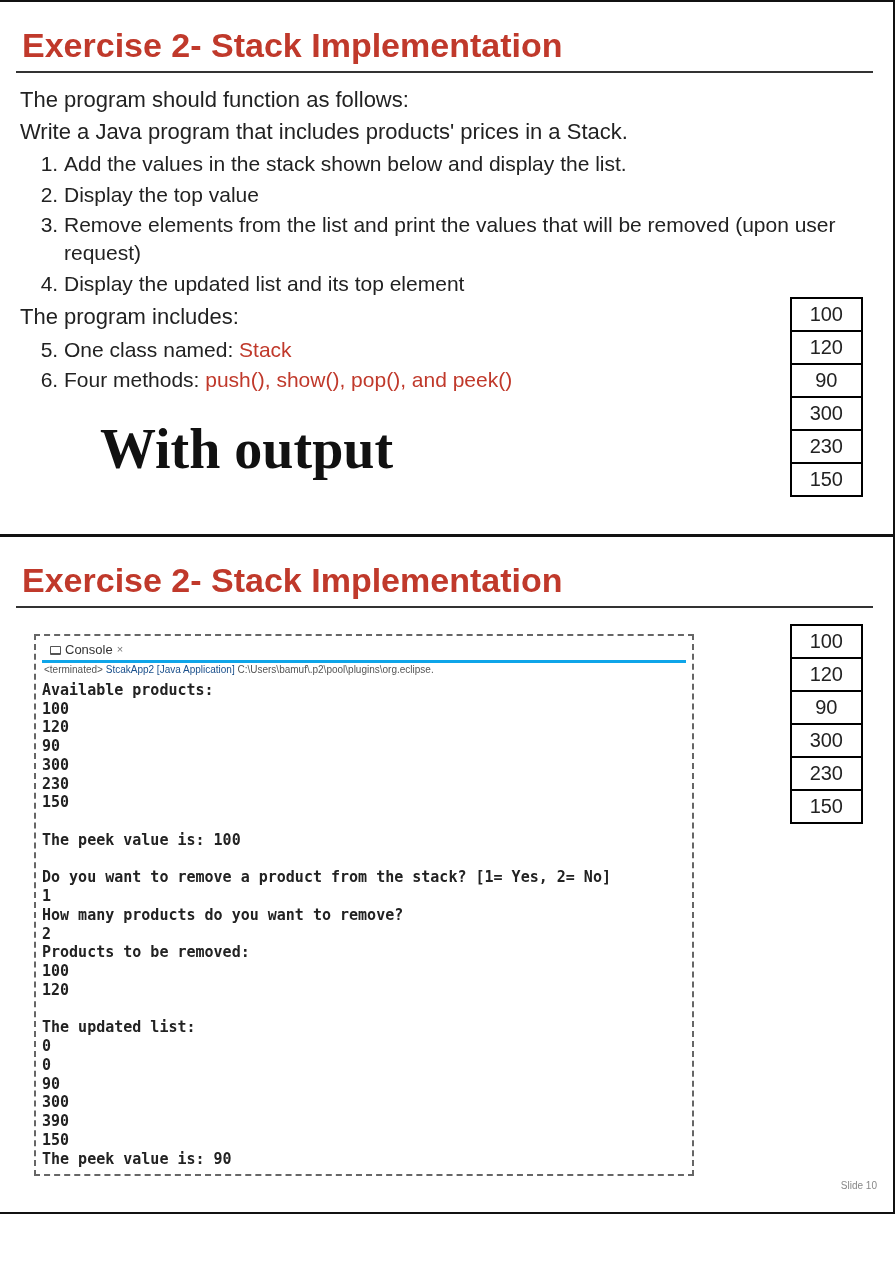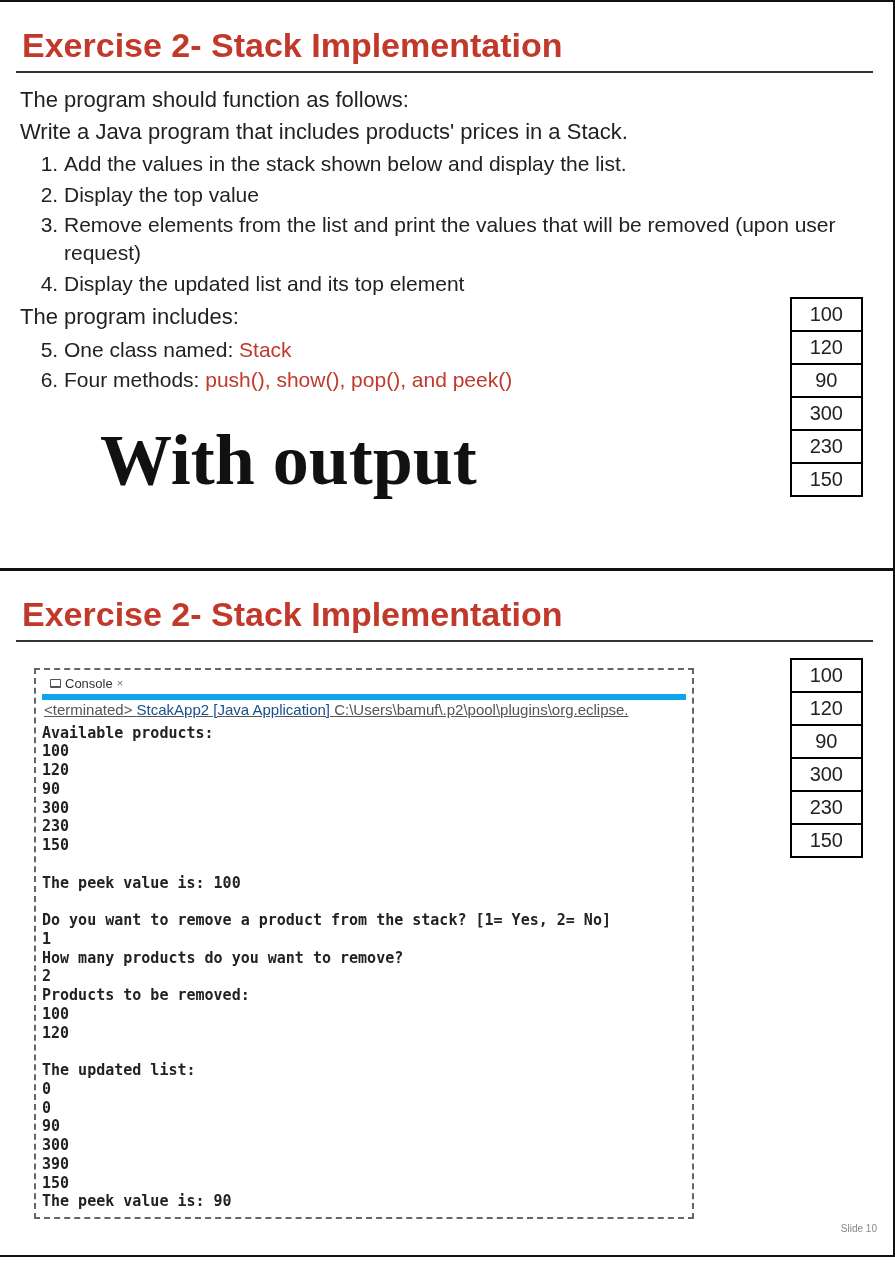--- a/index.html
+++ b/index.html
@@ -38,24 +38,24 @@
   ol.steps {
     margin: 4px 0 4px 44px;
     padding: 0;
     font-size: 21px;
   }
   ol.steps li { margin: 2px 0; }
   .class-name, .methods { color: #c0392b; }
   .inc-label { margin-top: 2px; }
   .with-output {
     font-family: Georgia, 'Times New Roman', serif;
-    font-size: 72px;
+    font-size: 56px;
     font-weight: bold;
     color: #111;
-    margin: 18px 0 30px 80px;
+    margin: 18px 0 18px 80px;
   }
   .stack-table {
     position: absolute;
     right: 14px;
     border-collapse: collapse;
     font-size: 20px;
     background: #fff;
   }
   .stack-top1 { top: 218px; }
   .stack-top2 { top: 10px; }
@@ -73,37 +73,36 @@
     font-family: Consolas, 'Courier New', monospace;
     font-size: 15px;
     color: #333;
     line-height: 1.25;
     position: relative;
   }
   .console-header {
     font-family: Arial, sans-serif;
     font-size: 13px;
     padding: 2px 0 2px 2px;
-    border-bottom: 6px solid #0ea5e9;
+    border-bottom: 3px solid #0ea5e9;
     display: flex;
     align-items: center;
     gap: 4px;
   }
   .console-tab {
     display: inline-flex;
     align-items: center;
     gap: 4px;
     padding: 0 6px;
   }
   .console-term {
     font-family: Arial, sans-serif;
-    font-size: 15px;
+    font-size: 10px;
     color: #555;
     padding: 1px 2px 4px 2px;
-    text-decoration: underline;
   }
   .console-term .term-link { color: #1a4f8b; }
   .console-pre {
     white-space: pre;
     margin: 0;
     font-weight: bold;
     color: #222;
   }
   .slide-num {
     position: absolute;

